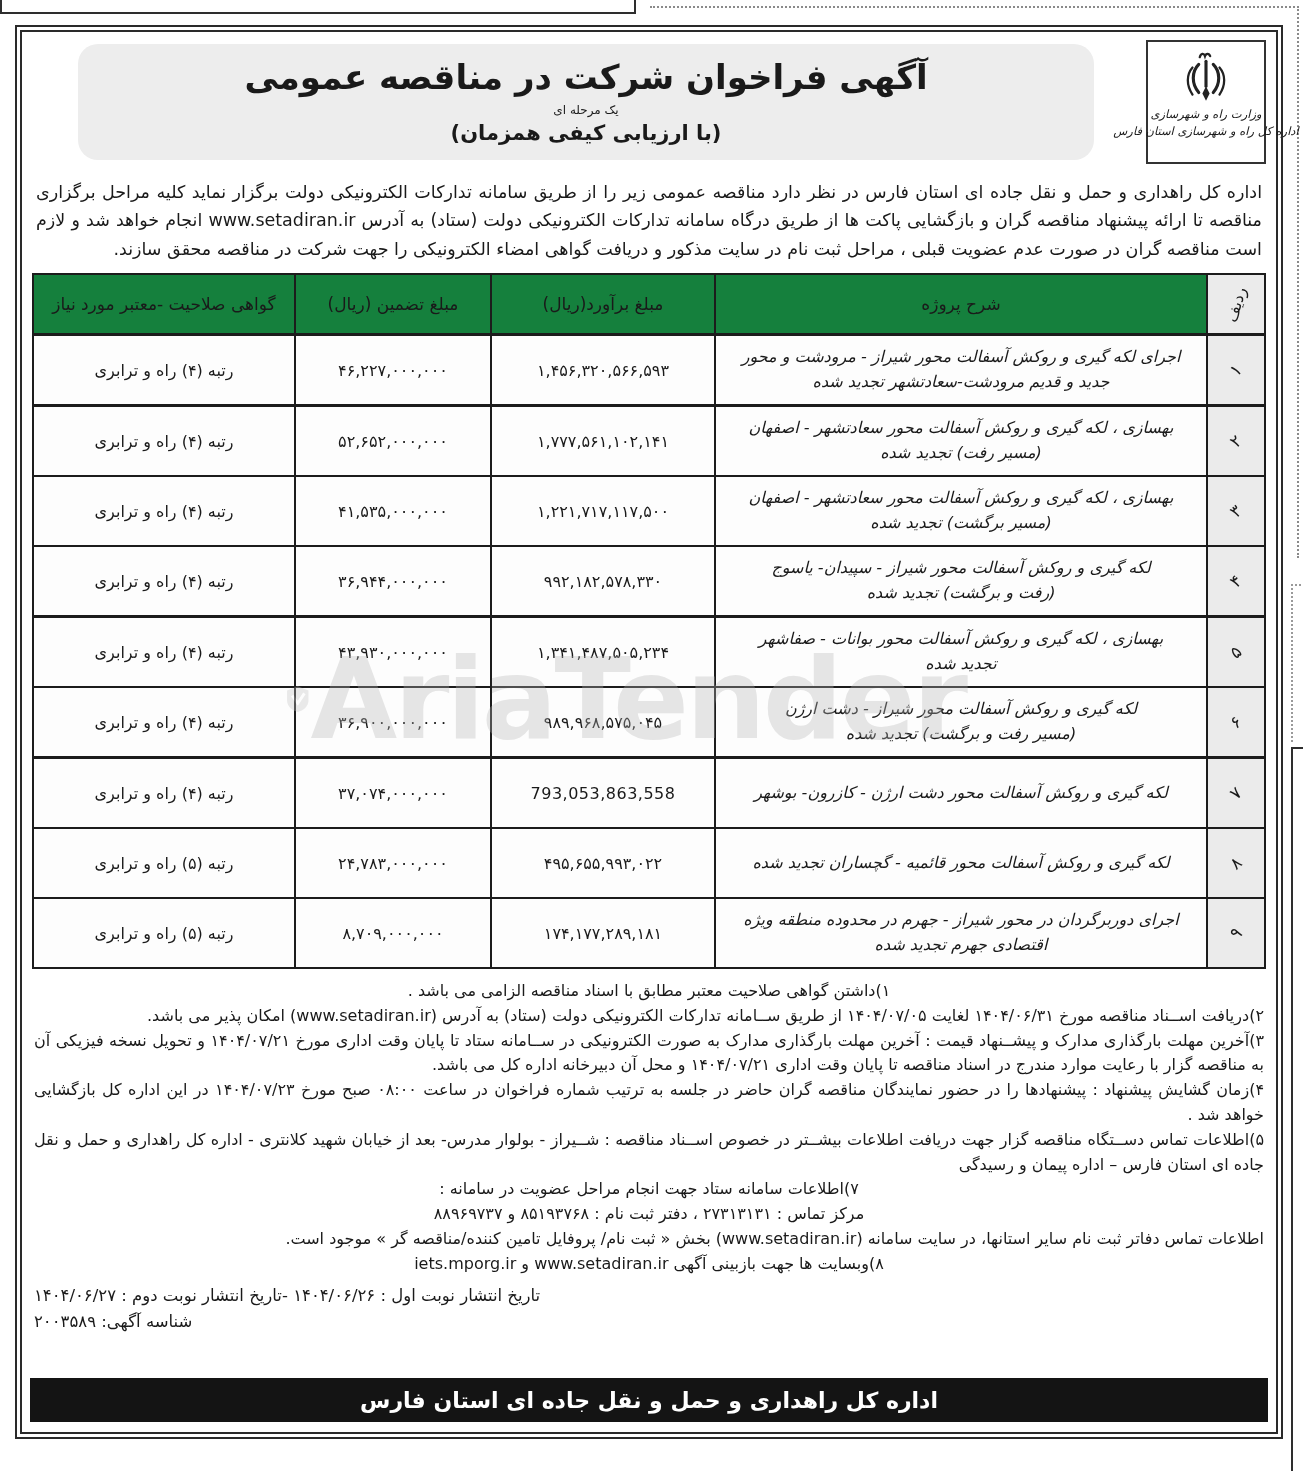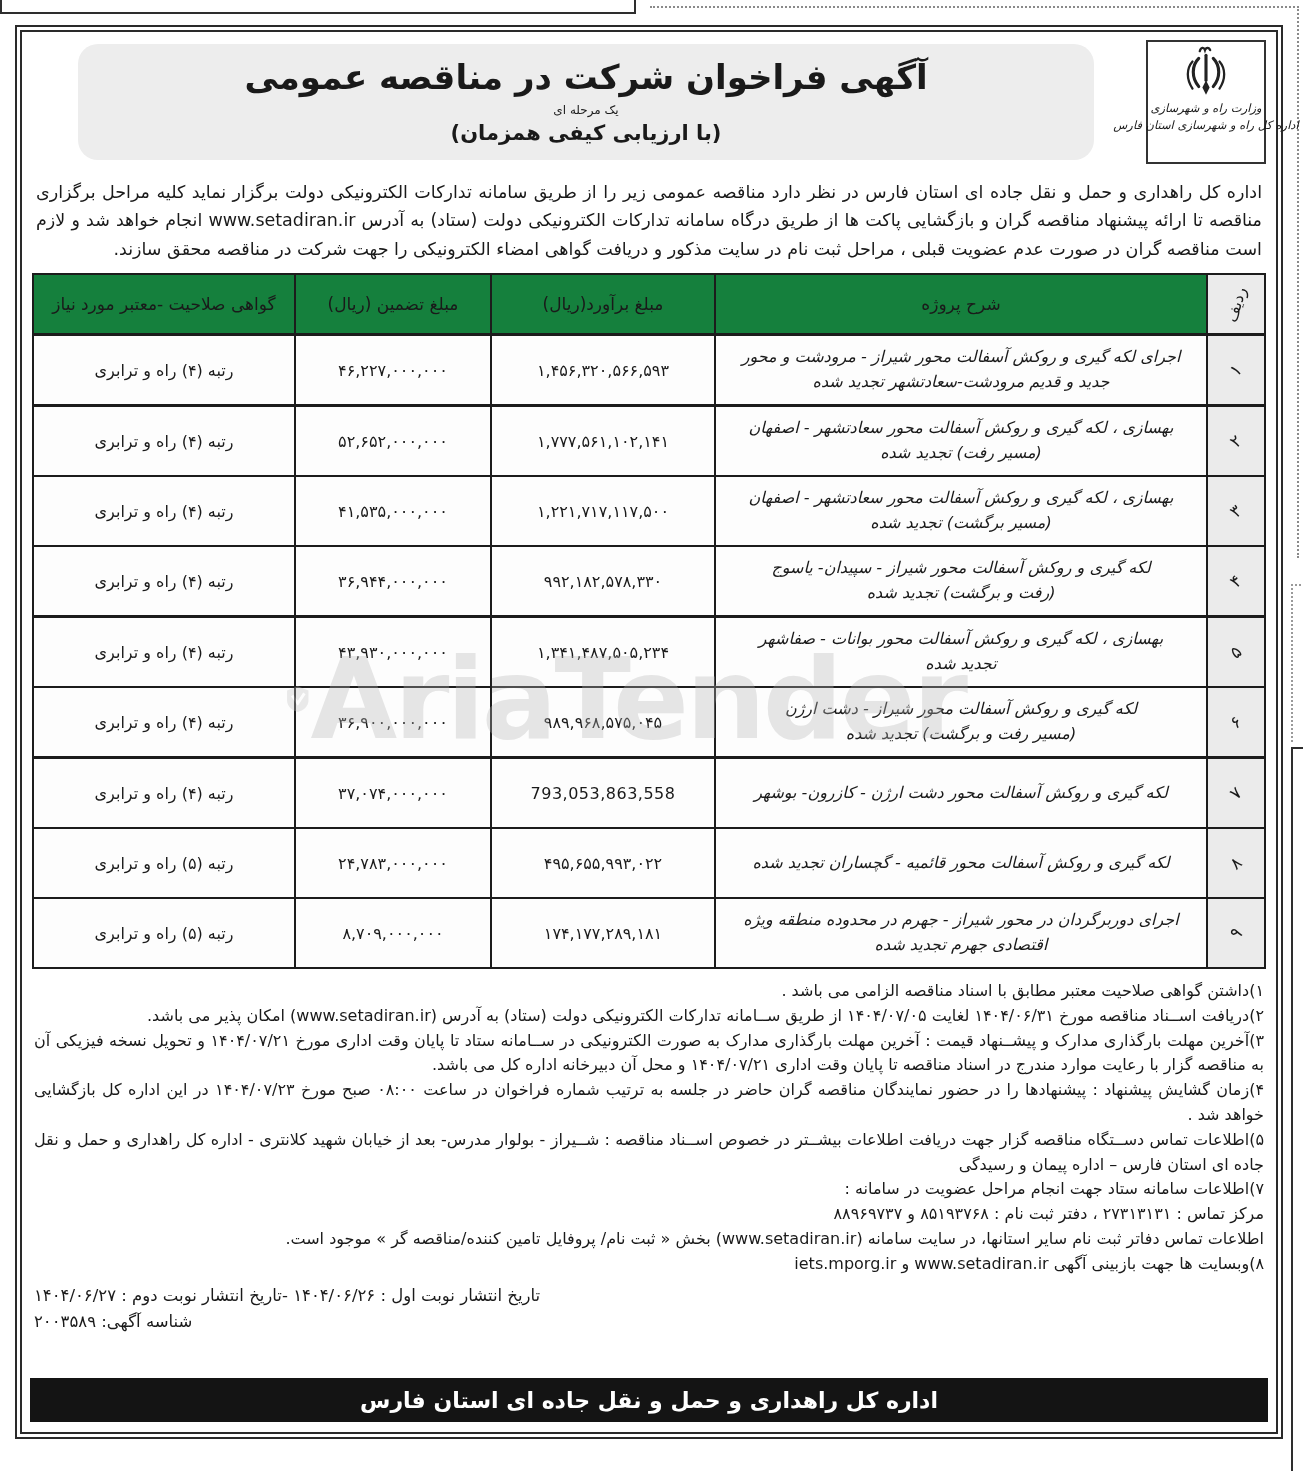--- a/index.html
+++ b/index.html
@@ -17,21 +17,21 @@
     border:2px solid #2e2e2e;box-shadow:inset 4px 4px 0 -2px #fff, inset 6px 6px 0 -4px #2e2e2e;}
 
   
   .main-box{position:absolute;left:20px;top:30px;width:1258px;height:1404px;box-sizing:border-box;
     border:2px solid #2a2a2a;outline:2px solid #2a2a2a;outline-offset:3px;
     padding:8px 10px;background:#fff;direction:rtl;}
 
   
   .header-row{display:flex;direction:rtl;align-items:flex-start;}
   .logo-box{width:120px;height:124px;border:2px solid #333;box-sizing:border-box;background:#fff;
-    display:flex;flex-direction:column;align-items:center;padding:4px 2px;flex:none;}
+    display:flex;flex-direction:column;align-items:center;padding:10px 2px;flex:none;}
   .logo-text{font-size:11.5px;line-height:1.5;text-align:center;white-space:nowrap;font-style:italic;}
   .title-band{flex:1;margin:4px 52px 4px 46px;background:#ededed;border-radius:20px;
     padding:12px 10px 8px;display:flex;flex-direction:column;align-items:center;min-height:96px;}
   .title{font-size:34px;font-weight:bold;line-height:1.25;}
   .subtitle1{font-size:12px;margin-top:4px;}
   .subtitle2{font-size:21px;font-weight:bold;margin-top:4px;}
 
   
   .intro{margin:14px 4px 10px;font-size:17.5px;line-height:1.62;text-align:justify;}
 
@@ -44,21 +44,21 @@
   table.tender thead th{border-bottom-width:3px;}
   td.c-num,th.c-num{background:#ebebeb !important;}
   .rotated{display:inline-block;transform:rotate(-72deg);font-size:16px;}
   .num-rot{display:inline-block;transform:rotate(-42deg);font-size:17px;}
   .desc{font-size:16.5px;line-height:1.55;font-style:italic;}
   .amount{font-size:15.5px;letter-spacing:0.5px;}
 
   
   .notes{margin:10px 2px 0;font-size:16px;line-height:1.55;}
   .note{text-align:justify;}
-  .note.center{text-align:right;}
+  .note.center{text-align:center;}
 
   
   .dates{margin:6px 2px 0;font-size:16.5px;line-height:1.6;text-align:left;}
 
   
   .footer-bar{position:absolute;left:8px;right:8px;bottom:10px;height:44px;background:#141414;
     color:#fff;display:flex;align-items:center;justify-content:center;
     font-size:22px;font-weight:bold;}
 
   

